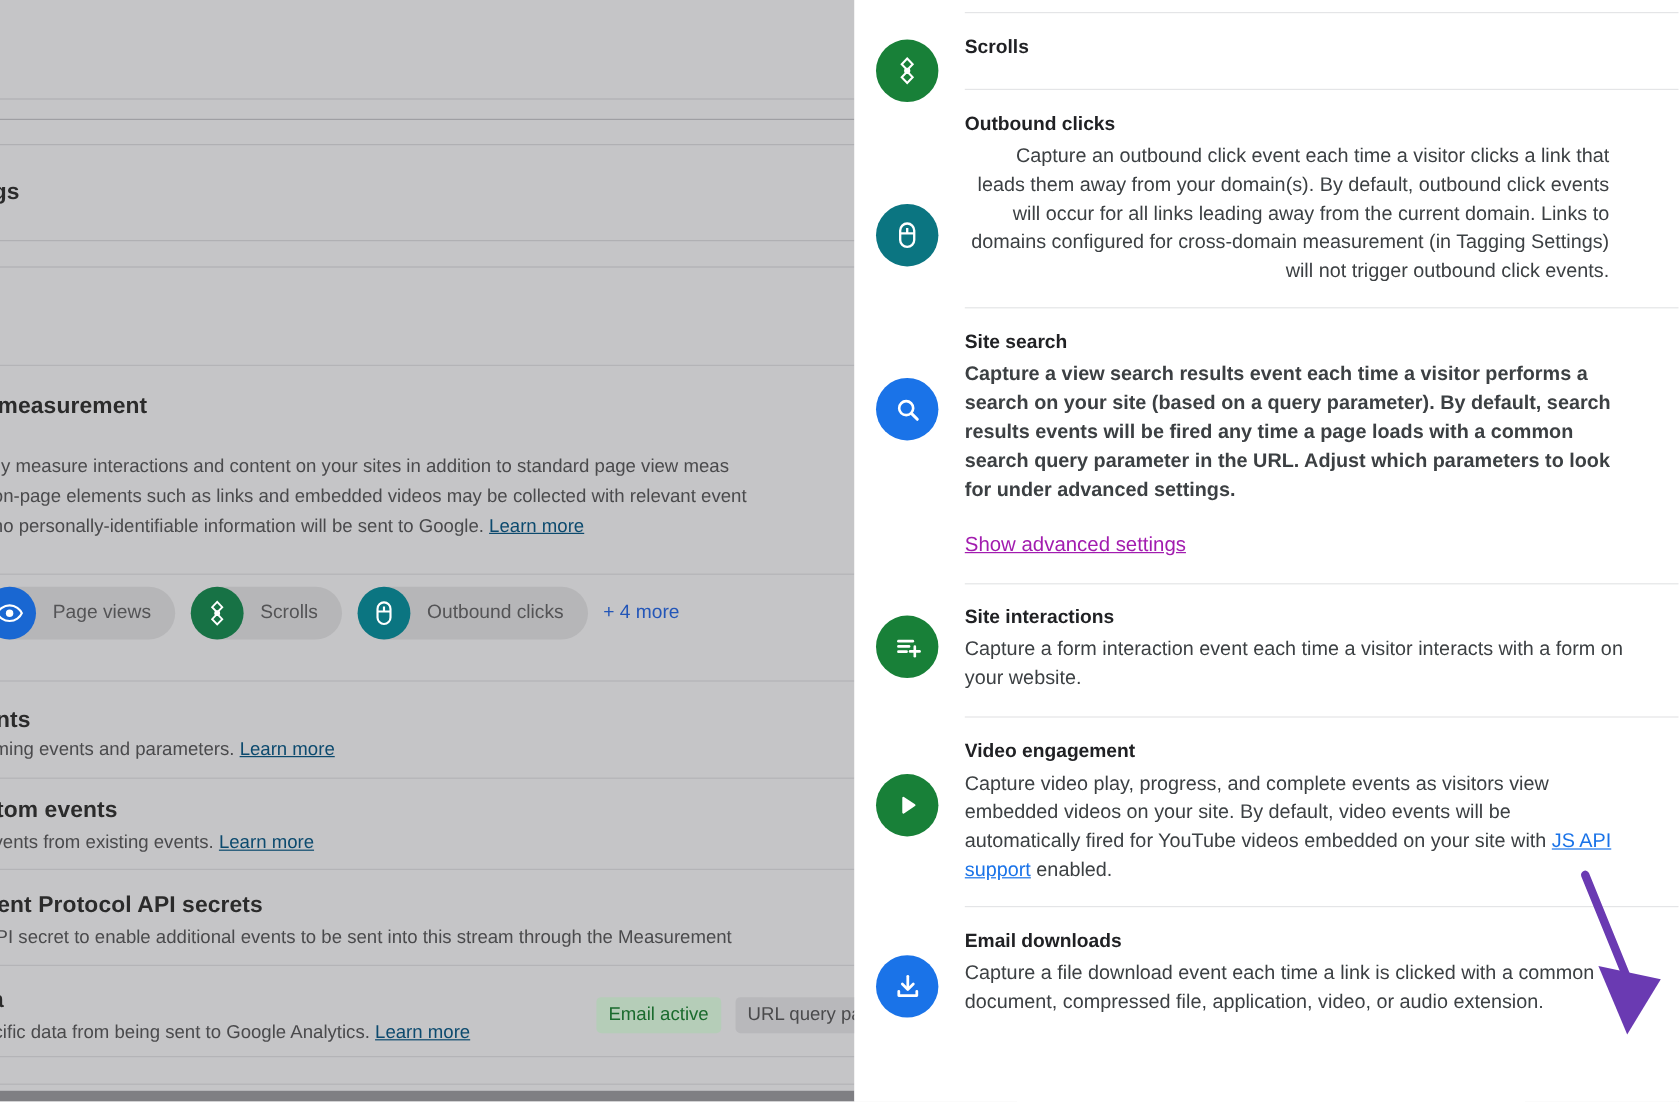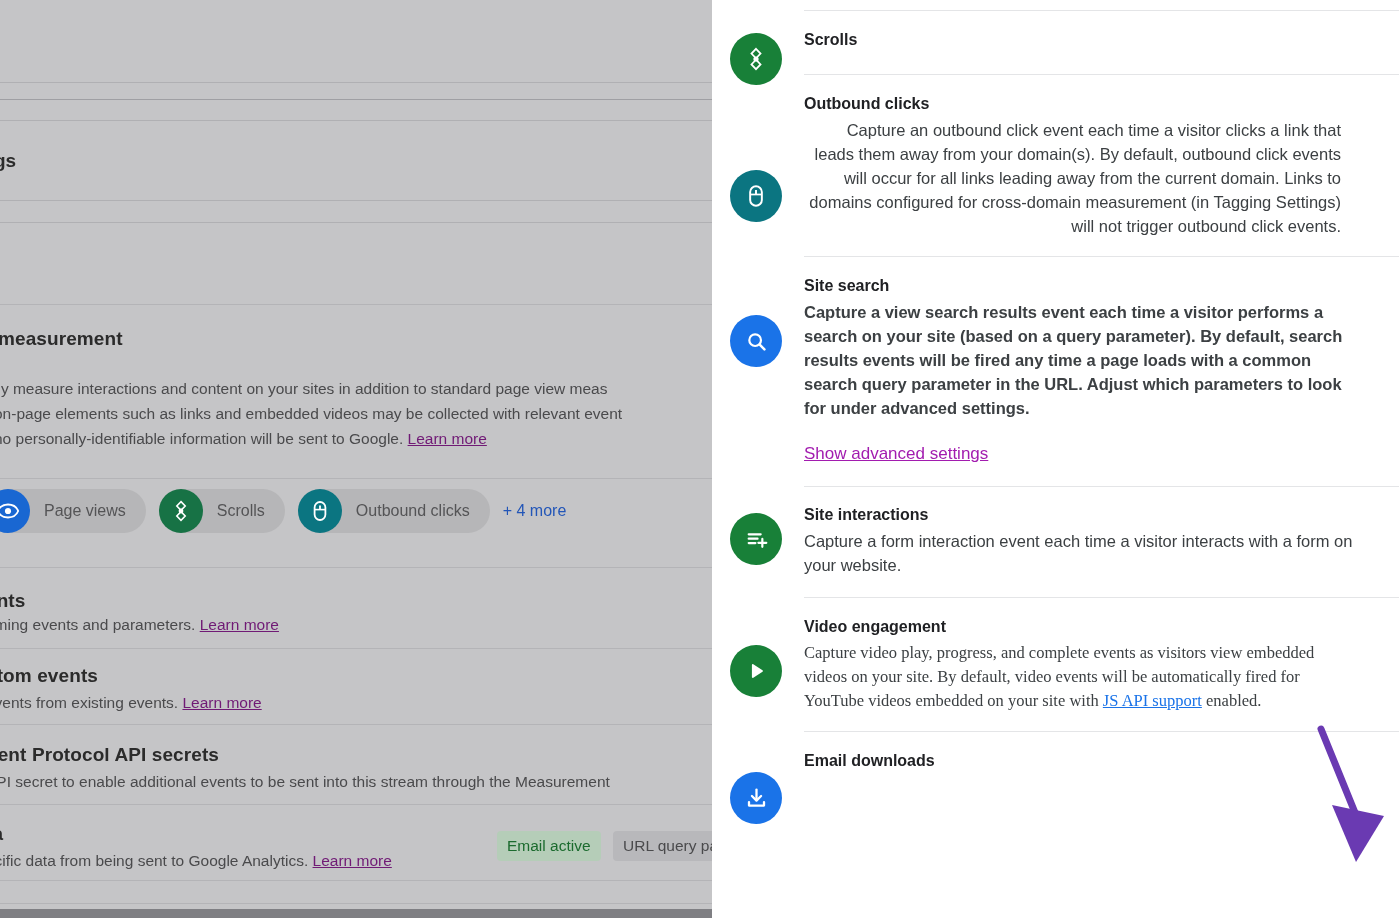--- a/index.html
+++ b/index.html
@@ -42,21 +42,21 @@
     font-weight: bold;
     color: #2b2b2b;
     letter-spacing: 0.1px;
   }
   .bg-text {
     font-size: 15.5px;
     color: #4a4a4c;
     line-height: 25px;
   }
   .bg-link {
-    color: #701a75;
+    color: #0c4a6e;
     text-decoration: underline;
   }
 
   .chips-row {
     position: absolute;
     display: flex;
     align-items: center;
     gap: 13px;
   }
   .chip {
@@ -337,35 +337,36 @@
     </div>
 
     <div class="row">
       <div class="row-inner" style="padding-top:18px;padding-bottom:18px;">
         <span class="row-ico" style="background:#188038;top:47px;">
           <svg width="24" height="24" viewBox="0 0 24 24" fill="none">
             <path d="M8.8 5.9 18 12l-9.2 6.1z" stroke="#fff" stroke-width="1.8" fill="#fff" stroke-linejoin="round"></path>
           </svg>
         </span>
         <div class="row-title">Video engagement</div>
-        <div class="row-desc" style="width:552px;font-family:Liberation Serif, serif;"><span>Capture video play, progress, and complete events as visitors view embedded videos on your site. By default, video events will be automatically fired for YouTube videos embedded on your site with </span><a class="ilink" href="#">JS API support</a><span> enabled.</span></div>
+        <div class="row-desc" style="width:552px;"><span>Capture video play, progress, and complete events as visitors view embedded videos on your site. By default, video events will be automatically fired for YouTube videos embedded on your site with </span><a class="ilink" href="#">JS API support</a><span> enabled.</span></div>
 
       </div>
     </div>
 
     <div class="row">
       <div class="row-inner" style="padding-top:18px;padding-bottom:18px;">
         <span class="row-ico" style="background:#1a73e8;top:40px;">
           <svg width="25" height="25" viewBox="0 0 24 24" fill="none">
             <line x1="12" y1="3.4" x2="12" y2="13.2" stroke="#fff" stroke-width="2.2" stroke-linecap="round"></line>
             <path d="M7.6 9.6 12 14l4.4-4.4" stroke="#fff" stroke-width="2.2" stroke-linecap="round" stroke-linejoin="round" fill="none"></path>
             <path d="M4.8 15.4v3.4h14.4v-3.4" stroke="#fff" stroke-width="2.2" stroke-linecap="round" stroke-linejoin="round" fill="none"></path>
           </svg>
         </span>
         <div class="row-title">Email downloads</div>
+        <div class="row-desc" style="width:530px;">Capture a file download event each time a link is clicked with a common document, compressed file, application, video, or audio extension.</div>
 
       </div>
     </div>
   </div>
 
   <svg class="annot">
     <g>
       <path d="M1321 729 L1358 820" stroke="#6a3ab2" stroke-width="7" stroke-linecap="round" fill="none"></path>
       <path d="M1332 805 L1384 816 L1356 862 Z" fill="#6a3ab2"></path>
     </g>

